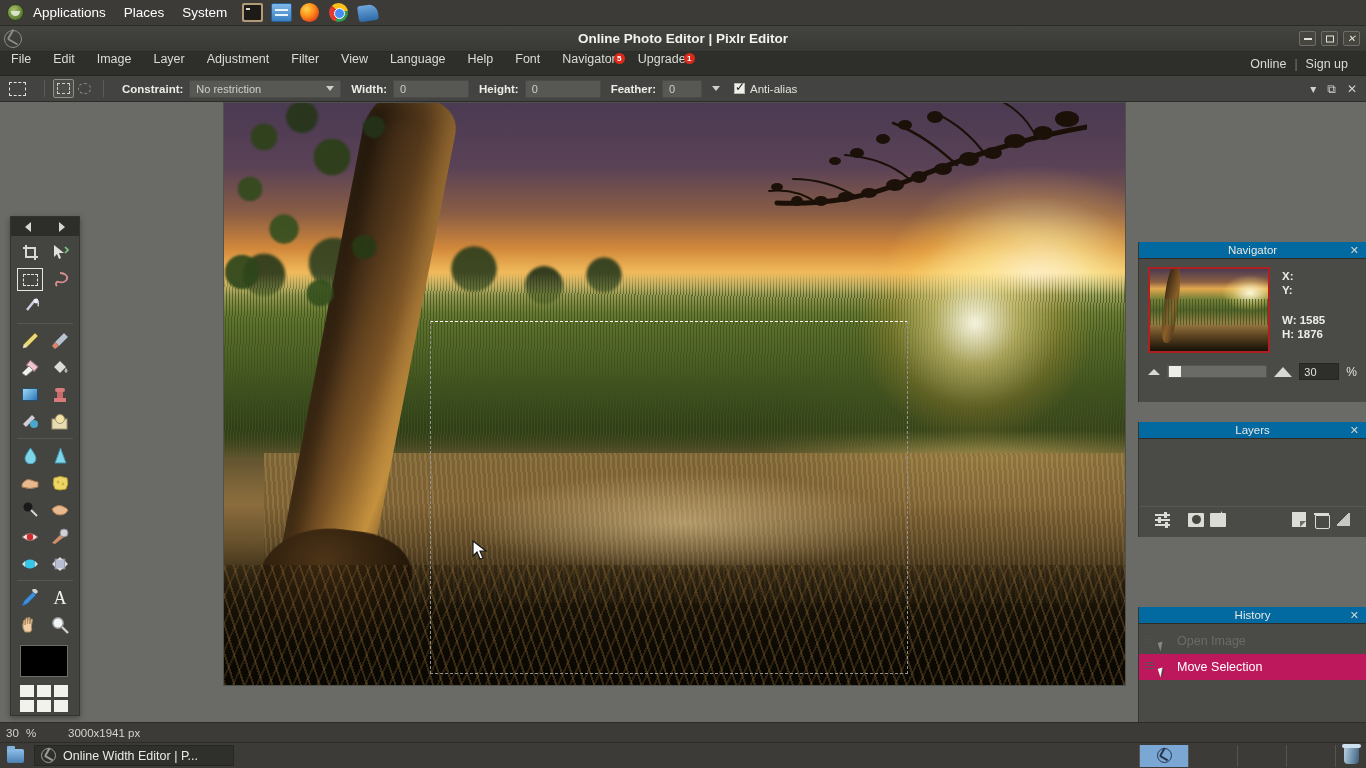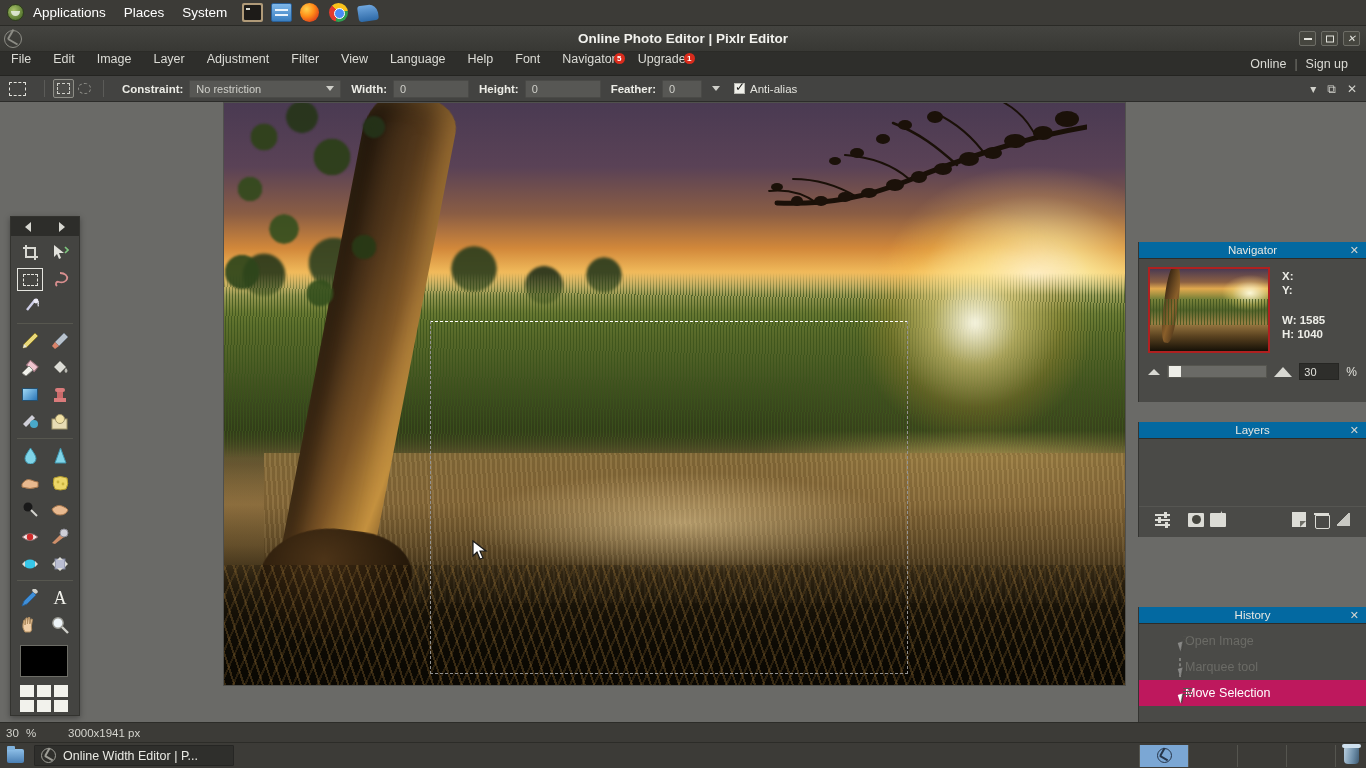--- a/index.html
+++ b/index.html
@@ -582,21 +582,21 @@
   .ic-trash::before { content:""; position:absolute; left:0; top:3px; width:13px; height:12px; border:1.5px solid #dcdcd6; border-radius: 0 0 2px 2px; }
   .ic-trash::after { content:""; position:absolute; left:-1px; top:1px; width:15px; height:1.8px; background:#dcdcd6; }
   .ic-resize { width: 13px; height: 13px;
     background: linear-gradient(135deg, transparent 48%, #c9c9c3 50%);
     border-right: 1.5px solid #c9c9c3; border-bottom: 1.5px solid #c9c9c3; }
 
   
   #panel-history { top: 505px; height: 158px; }
   .hist-row {
     display: flex; align-items: center; height: 26px;
-    padding: 0 24px; gap: 4px; cursor: pointer; text-align: right;
+    padding: 0 4px; gap: 16px; cursor: pointer;
   }
   .hist-row.active { background: #be185d; }
   .hist-row.dim .hist-label { color: #6b6b66; }
   .hist-row.dim .hist-ic { opacity: .35; }
   .hist-label { color: #ffffff; font-size: 12.5px; }
   .hist-ic { width: 18px; height: 16px; position: relative; flex: none; }
   .ic-doc { width: 13px; height: 15px; background: #dcdcd6; position: relative; }
   .ic-doc i { position: absolute; left: 2px; width: 9px; height: 1.4px; background: #55554f; }
   .ic-doc i:nth-child(1){top:3px}.ic-doc i:nth-child(2){top:6px}.ic-doc i:nth-child(3){top:9px}
   .ic-arrow-ov {
@@ -1051,21 +1051,21 @@
         <span class="panel-close">✕</span>
       </div>
       <div id="nav-body">
         <div id="nav-thumb"></div>
         <div id="nav-coords">
           <div><span>X:</span></div>
           <div><span>Y:</span></div>
           <div class="grp2"><span>W:</span>
             <span>1585</span></div>
           <div><span>H:</span>
-            <span>1040</span></div>
+            <span>1876</span></div>
         </div>
       </div>
       <div id="nav-zoombar">
         <div class="tri-small"></div>
         <div id="nav-slider">
           <div id="nav-slider-handle"></div>
         </div>
         <div class="tri-big"></div>
         <div id="nav-zoomval">
           <span>30</span>
@@ -1115,26 +1115,20 @@
         <span>History</span>
         <span class="panel-close">✕</span>
       </div>
       <div style="padding-top:4px;">
         <div class="hist-row dim">
           <span class="hist-ic">
             <span class="ic-doc"><i></i><i></i><i></i></span><span class="ic-arrow-ov"></span>
           </span>
           <span class="hist-label">Open Image</span>
         </div>
-        <div class="hist-row dim">
-          <span class="hist-ic">
-            <span class="ic-marq"></span><span class="ic-arrow-ov"></span>
-          </span>
-          <span class="hist-label">Marquee tool</span>
-        </div>
         <div class="hist-row active">
           <span class="hist-ic">
             <span class="ic-doc"><i></i><i></i><i></i></span><span class="ic-arrow-ov"></span>
           </span>
           <span class="hist-label">Move Selection</span>
         </div>
       </div>
 
     </div>
 

